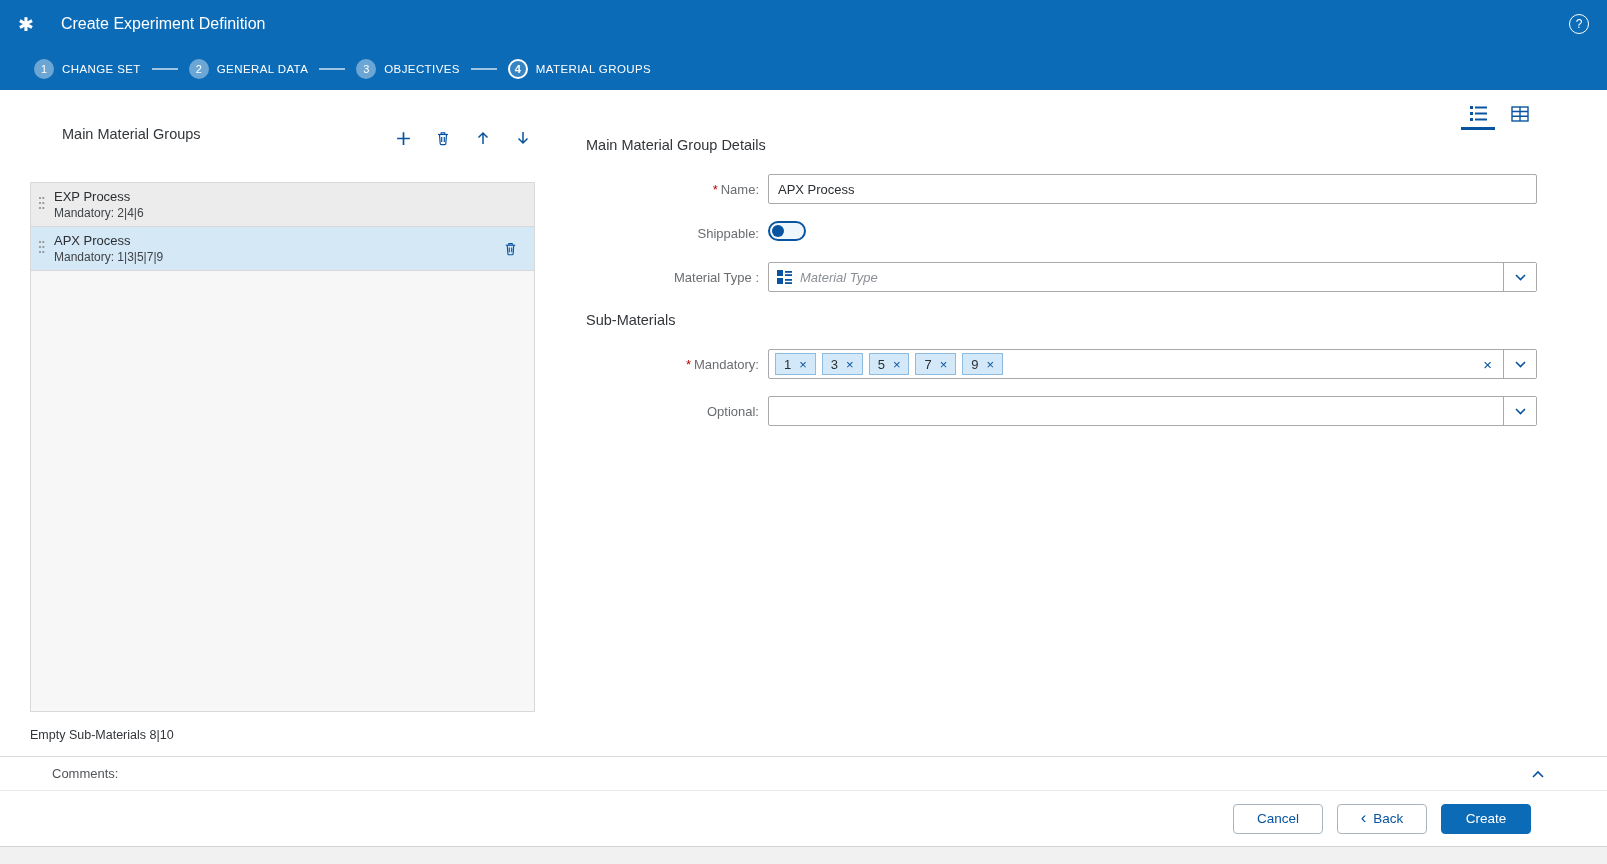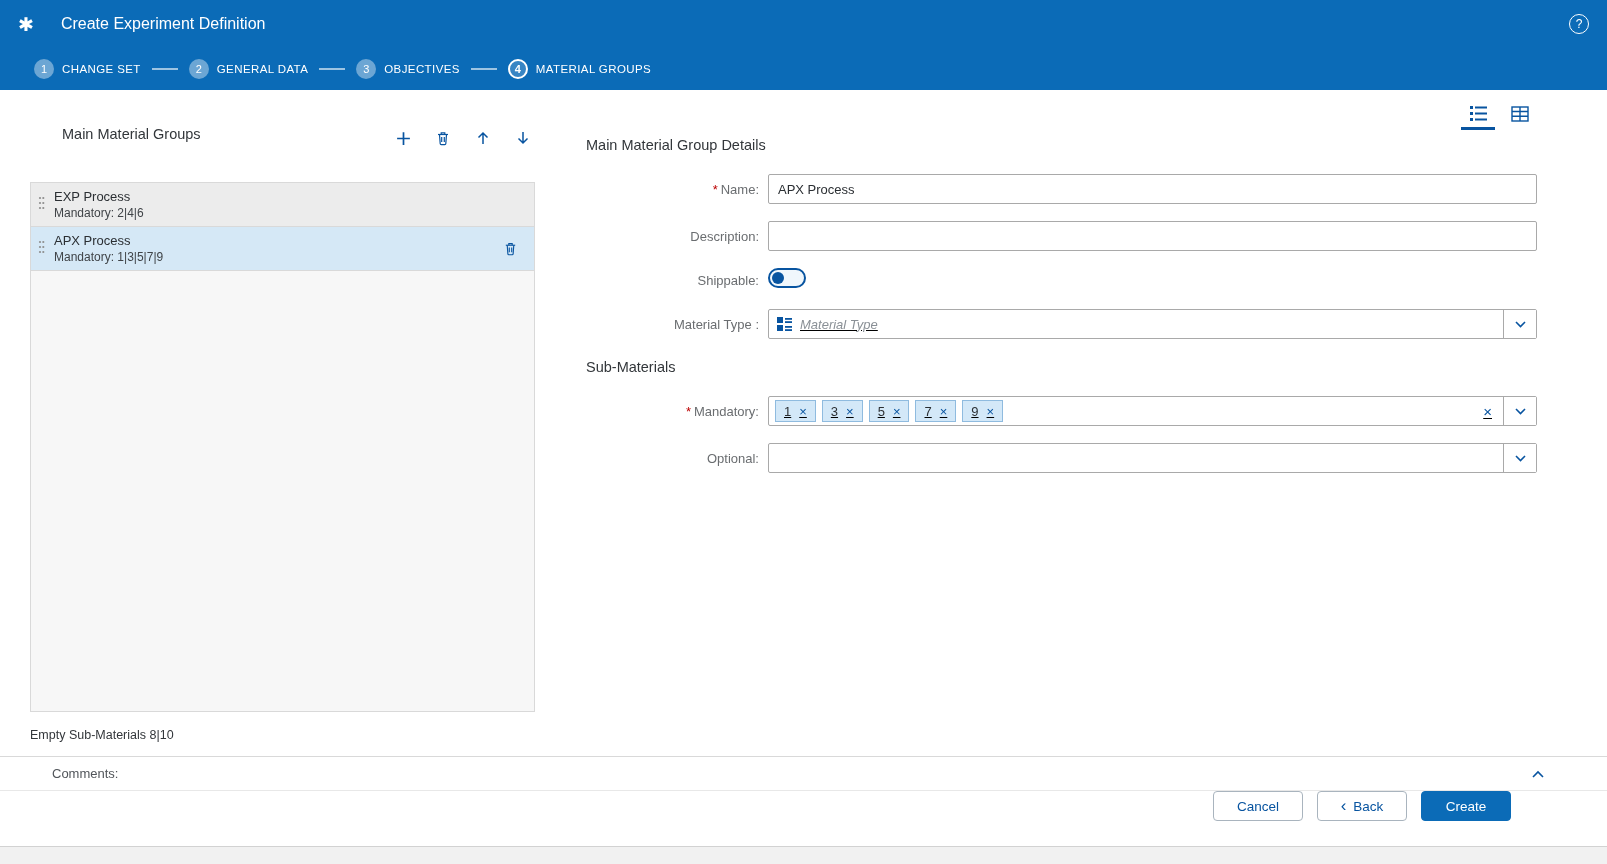--- a/index.html
+++ b/index.html
@@ -56,40 +56,40 @@
   .right{flex:1;margin-left:51px;display:flex;flex-direction:column;}
   .view-toggle{display:flex;justify-content:flex-end;gap:8px;height:32px;margin-bottom:2px;}
   .vt-btn{width:34px;height:30px;display:flex;align-items:center;justify-content:center;border-bottom:3px solid transparent;cursor:pointer;}
   .vt-btn.selected{border-bottom-color:var(--accent);}
   .sec-title{font-size:14.5px;color:var(--text);margin:0 0 18px;font-weight:400;height:22px;display:flex;align-items:center;}
   .frow{display:flex;align-items:center;margin-bottom:17px;}
   .flabel{width:182px;flex:none;text-align:right;padding-right:9px;font-size:13px;color:var(--label);}
   .req{color:var(--req);margin-right:3px;}
   .fctrl{flex:1;min-width:0;}
   .txt{width:100%;height:30px;border:1px solid var(--border);border-radius:2px;padding:0 9px;font-size:13px;color:#2b2f33;font-family:"Liberation Sans",sans-serif;background:#fff;outline:none;}
-  .combo{display:flex;align-items:center;height:30px;border:1px solid var(--border);border-radius:2px;background:#fff;text-decoration:underline;}
+  .combo{display:flex;align-items:center;height:30px;border:1px solid var(--border);border-radius:2px;background:#fff;}
   .combo .fill{flex:1;}
   .combo .dd{width:33px;align-self:stretch;flex:none;border-left:1px solid var(--border);display:flex;align-items:center;justify-content:center;cursor:pointer;background:#fff;}
   .placeholder{font-size:13px;font-style:italic;color:#8a9096;}
   .vh-icon{margin:0 8px 0 8px;display:flex;}
   .token{display:flex;align-items:center;gap:8px;height:22px;padding:0 8px;margin-left:6px;background:var(--token-bg);border:1px solid var(--token-bd);font-size:13px;color:#2b2f33;cursor:default;}
   .token-x{color:var(--accent);font-size:13px;cursor:pointer;}
   .clear-x{margin-left:auto;color:var(--accent);font-size:15px;padding:0 11px;cursor:pointer;}
 
   
   .switch{display:inline-block;width:38px;height:20px;border:2px solid var(--accent);border-radius:11px;background:#f0f7fc;position:relative;cursor:pointer;}
   .switch .knob{position:absolute;left:2px;top:2px;width:12px;height:12px;border-radius:50%;background:var(--accent);}
 
   
   .comments{height:34px;flex:none;border-top:1px solid var(--line);display:flex;align-items:center;padding:0 58px 0 52px;}
   .comments-label{font-size:13px;color:#51555a;flex:1;}
   .collapse-btn{width:22px;height:22px;display:flex;align-items:center;justify-content:center;cursor:pointer;}
 
   
-  .footer{height:56px;flex:none;border-top:1px solid #e8e8e8;display:flex;justify-content:flex-end;gap:14px;padding-right:96px;background:#fff;}
+  .footer{height:56px;flex:none;border-top:1px solid #e8e8e8;display:flex;align-items:center;justify-content:flex-end;gap:14px;padding-right:76px;background:#fff;}
   .btn{height:30px;min-width:90px;padding:0 18px;border:1px solid #a9b4be;border-radius:4px;background:#fff;color:var(--accent);font-size:13.5px;font-family:"Liberation Sans",sans-serif;display:flex;align-items:center;justify-content:center;gap:7px;cursor:pointer;}
   .btn.primary{background:var(--header);border-color:var(--header);color:#fff;}
   .back-gl{font-size:17px;line-height:1;margin-top:-2px;}
 
   .bottom-strip{height:18px;flex:none;background:#f1f1f1;border-top:1px solid #d2d2d2;}
 </style>
 </head>
 <body>
 
 <div class="page">
@@ -225,24 +225,20 @@
         </span>
       </div>
 
       <h2 class="sec-title">Main Material Group Details</h2>
 
       <div class="frow">
         <span class="flabel"><span class="req">*</span><span>Name:</span></span>
         <span class="fctrl"><input class="txt" type="text" value="APX Process" style=""></span>
       </div>
 
-      <div class="frow">
-        <span class="flabel">Description:</span>
-        <span class="fctrl"><input class="txt" type="text" style=""></span>
-      </div>
 
       <div class="frow">
         <span class="flabel">Shippable:</span>
         <span class="fctrl">
           <span class="switch"><span class="knob"></span></span>
         </span>
       </div>
 
       <div class="frow">
         <span class="flabel">Material Type :</span>

